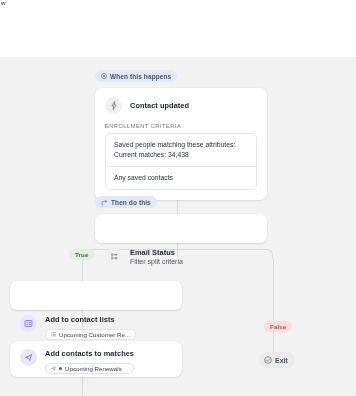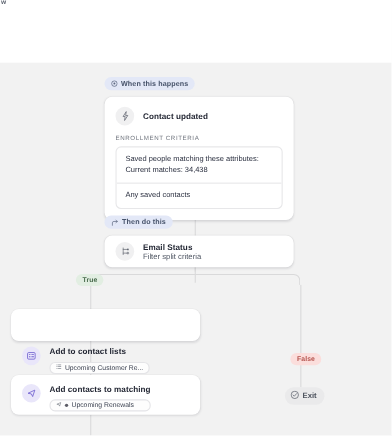--- a/index.html
+++ b/index.html
@@ -196,21 +196,21 @@
       <span>
         <svg width="7" height="7" viewBox="0 0 12 12">
           <path d="M2 10 L2 6 Q2 4 4.5 4 L9.5 4" fill="none" stroke="#5b667f" stroke-width="1.1" stroke-linecap="round"></path>
           <path d="M7.6 2.2 L9.8 4 L7.6 5.8" fill="none" stroke="#5b667f" stroke-width="1.1" stroke-linecap="round" stroke-linejoin="round"></path>
         </svg>
       </span>
       <span>Then do this</span>
     </div>
 
     <div class="card" style="left:95px; top:157px; width:172px; height:29px;">
-      <div class="card-head" style="padding-top:6px;">
+      <div class="card-head" style="padding-top:6px;margin-top:28px;">
         <span class="card-icon">
           <svg width="8" height="9" viewBox="0 0 12 12">
             <path d="M3 1.4 L3 10.4" stroke="#5e636e" stroke-width="0.9" stroke-linecap="round" fill="none"></path>
             <path d="M3 3.4 L8.6 3.4" stroke="#5e636e" stroke-width="0.9" stroke-linecap="round" fill="none"></path>
             <path d="M3 8.4 L8.6 8.4" stroke="#5e636e" stroke-width="0.9" stroke-linecap="round" fill="none"></path>
             <circle cx="9.4" cy="3.4" r="1.2" fill="#5e636e"></circle>
             <circle cx="9.4" cy="8.4" r="1.2" fill="none" stroke="#5e636e" stroke-width="0.9"></circle>
           </svg>
         </span>
         <span class="card-titles">
@@ -253,21 +253,21 @@
     </div>
 
     <div class="card" style="left:10px; top:284px; width:172px; height:36px;">
       <div class="card-head" style="padding-top:8px; align-items:flex-start;">
         <span class="card-icon purple">
           <svg width="9" height="9" viewBox="0 0 12 12">
             <path d="M2 6 L10.2 2.2 L7.6 10 L6 6.8 Z" fill="none" stroke="#6f5fd0" stroke-width="1" stroke-linejoin="round"></path>
           </svg>
         </span>
         <span class="card-titles">
-          <span class="card-title">Add contacts to matching</span>
+          <span class="card-title">Add contacts to matches</span>
           <span class="chip">
             <span>
               <svg width="5" height="5" viewBox="0 0 10 10">
                 <path d="M1.4 5 L8.6 1.8 L6.4 8.4 L5.1 5.7 Z" fill="none" stroke="#5b616d" stroke-width=".9" stroke-linejoin="round"></path>
               </svg>
             </span>
             <span class="dot"></span>
             <span>Upcoming Renewals</span>
           </span>
         </span>

